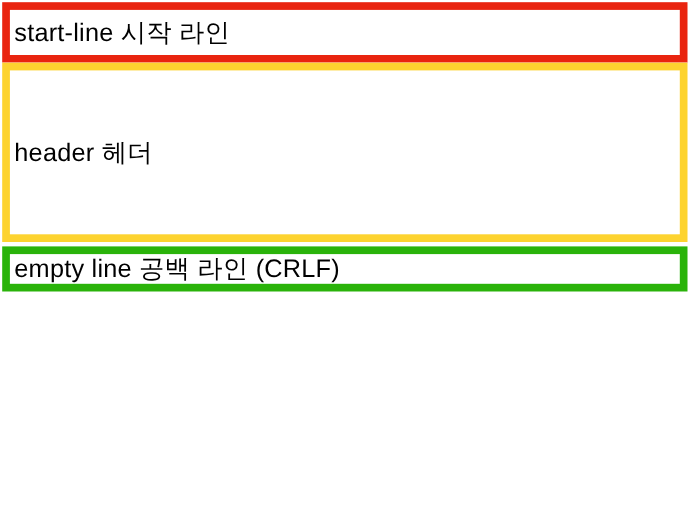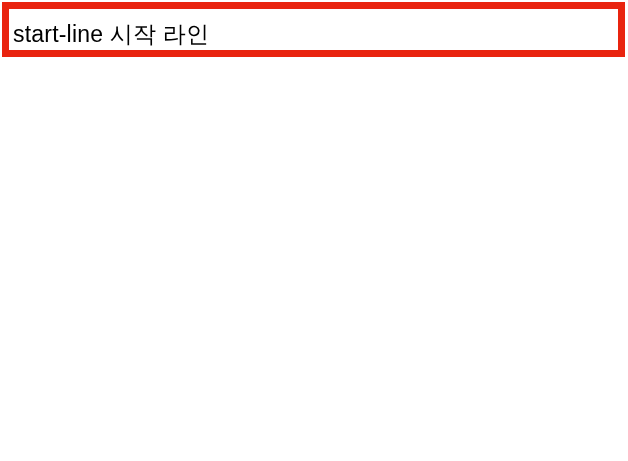--- a/index.html
+++ b/index.html
@@ -30,30 +30,36 @@
   }
   .box .label {
     display: block;
     padding-left: 4px;
     font-size: 23px;
     font-weight: 500;
     color: #000000;
     letter-spacing: 0.2px;
     white-space: nowrap;
   }
-  .box-start-line   { height: 55px;  margin-bottom: 0; align-items: flex-end; }
+  .box-start-line   { height: 55px;  margin-bottom: 0; }
   .box-header       { height: 163px; margin-bottom: 4px; }
   .box-empty-line   { height: 41px;  margin-bottom: 7px; }
   .box-message-body { height: 185px; margin-bottom: 0; }
 </style>
 </head>
 <body>
 
 <div class="diagram">
 
   <div class="box box-start-line" style="border-color: rgb(233, 36, 15);">
     <span class="label">start-line 시작 라인</span>
   </div>
 
+  <div class="box box-header" style="border-color: rgb(253, 211, 47);">
+    <span class="label">header 헤더</span>
+  </div>
 
+  <div class="box box-empty-line" style="border-color: rgb(42, 179, 10);">
+    <span class="label">empty line 공백 라인 (CRLF)</span>
+  </div>
 
 
 </div>
 
 </body></html>

